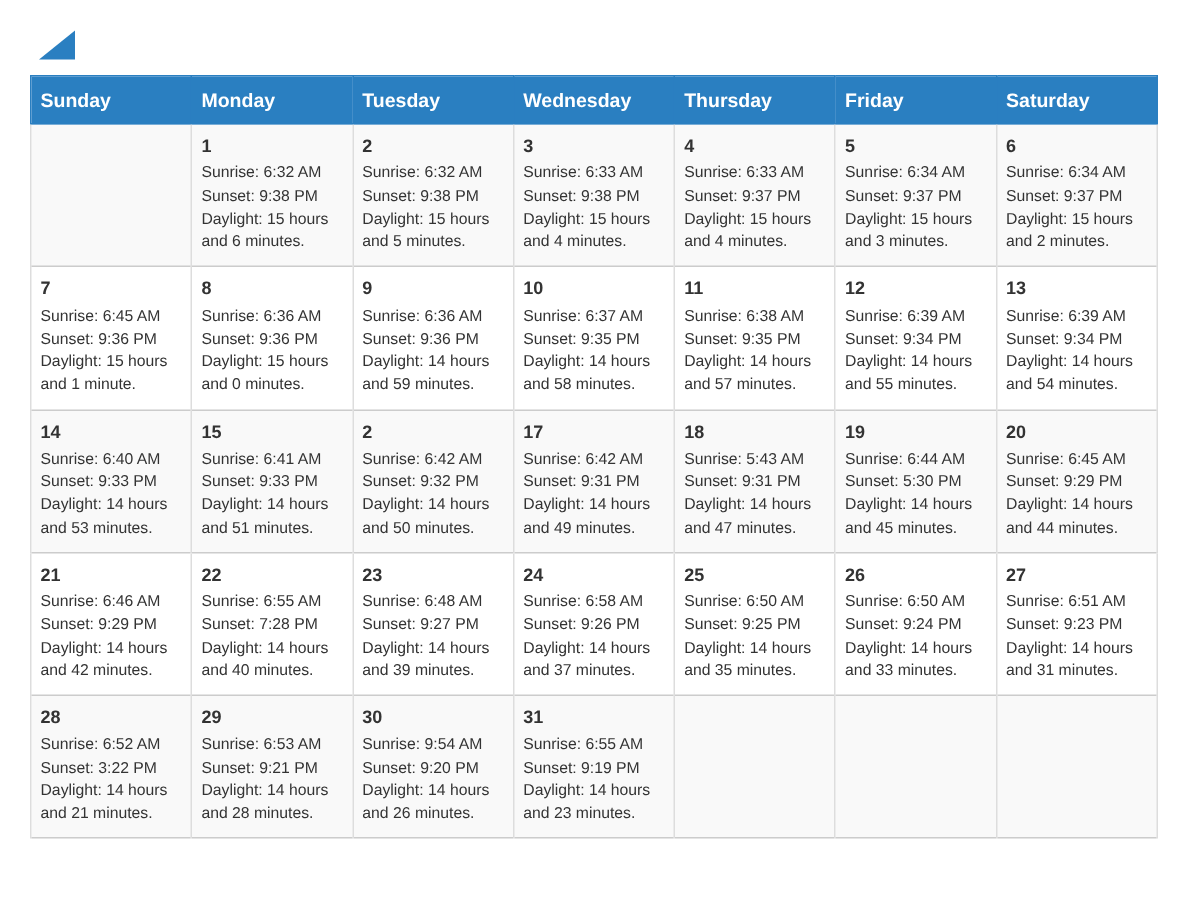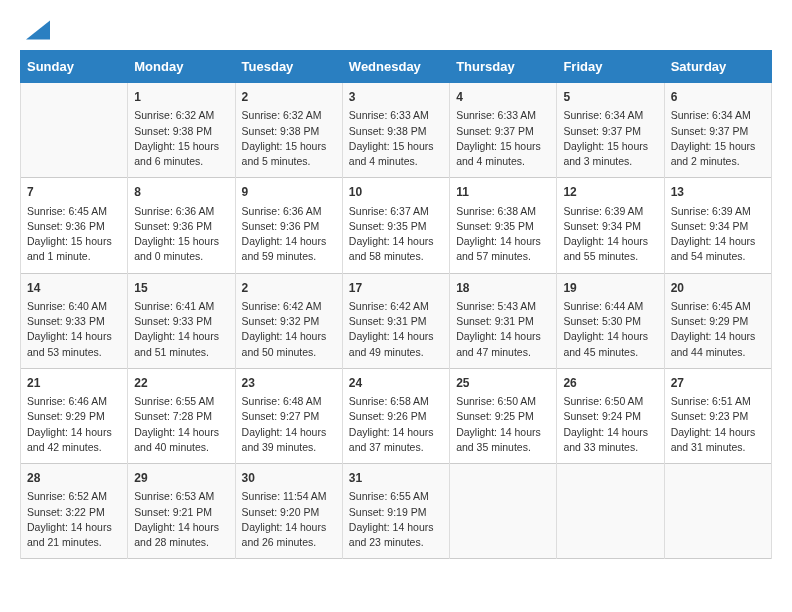--- a/index.html
+++ b/index.html
@@ -302,21 +302,21 @@
           <div>Daylight: 14 hours and 21 minutes.</div>
         </td>
         <td>
           <span class="day-number">29</span>
           <div>Sunrise: 6:53 AM</div>
           <div>Sunset: 9:21 PM</div>
           <div>Daylight: 14 hours and 28 minutes.</div>
         </td>
         <td>
           <span class="day-number">30</span>
-          <div>Sunrise: 11:54 AM</div>
+          <div>Sunrise: 9:54 AM</div>
           <div>Sunset: 9:20 PM</div>
           <div>Daylight: 14 hours and 26 minutes.</div>
         </td>
         <td>
           <span class="day-number">31</span>
           <div>Sunrise: 6:55 AM</div>
           <div>Sunset: 9:19 PM</div>
           <div>Daylight: 14 hours and 23 minutes.</div>
         </td>
         <td></td>

